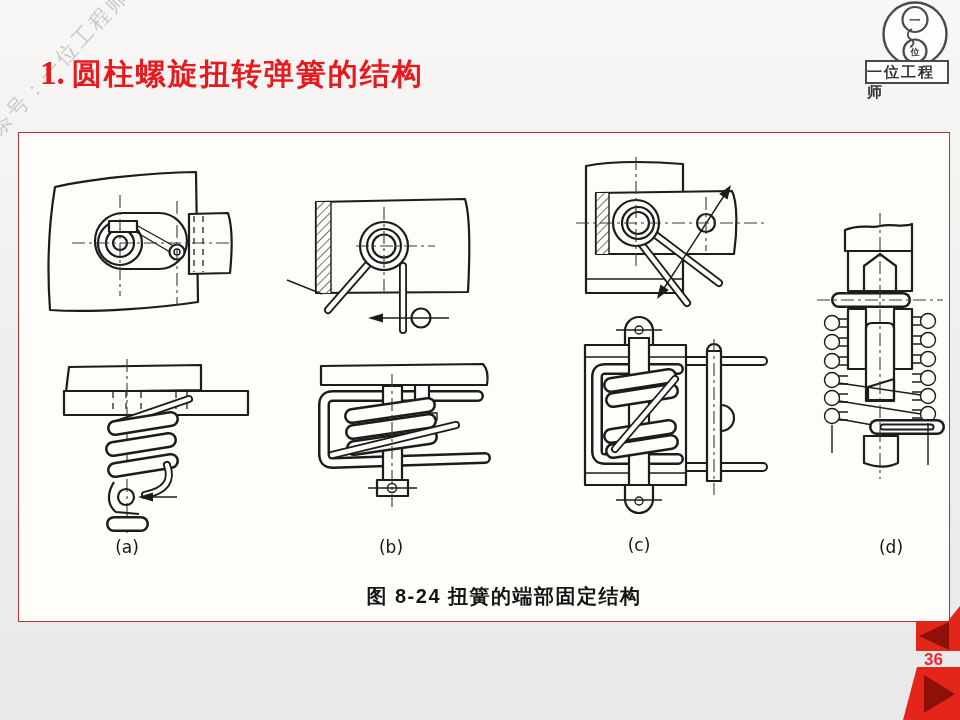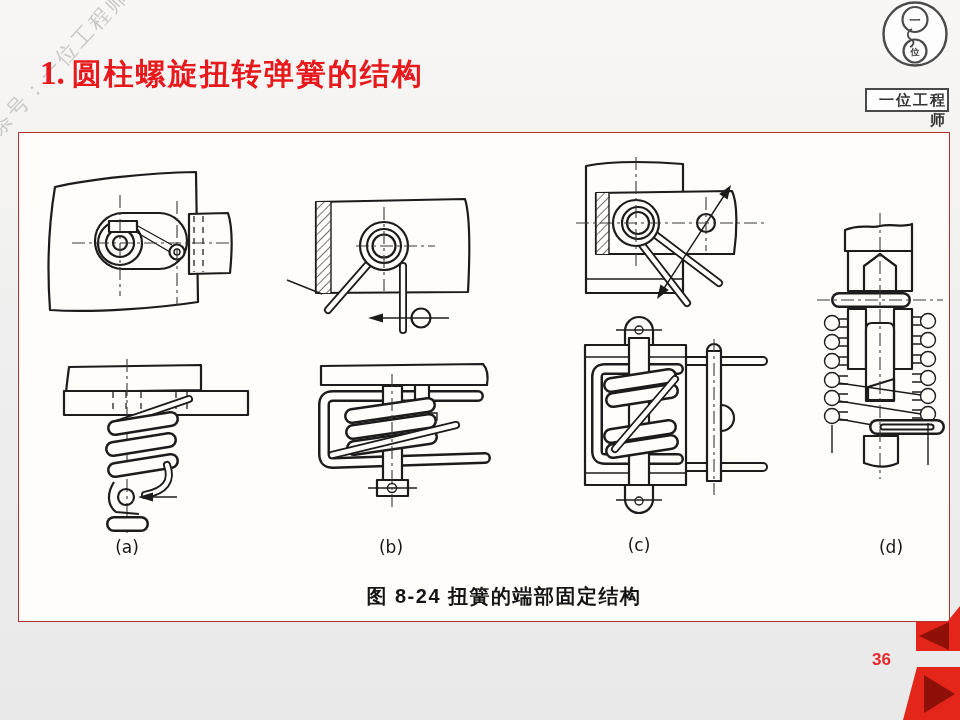--- a/index.html
+++ b/index.html
@@ -17,21 +17,21 @@
          display:flex;align-items:baseline;font-weight:bold;}
   .title .num{font-family:"Liberation Serif",serif;font-size:33px;margin-right:7px;}
   .title .txt{font-size:30px;letter-spacing:2px;}
 
   
   .logo{position:absolute;left:863px;top:0;width:97px;height:92px;z-index:2;}
   .logo svg{position:absolute;left:0;top:0;}
   .logo-label{position:absolute;left:2px;top:60px;width:80px;height:20px;
               border:2px solid #4a4a4a;background:#fdfdfd;color:#333;
               font-size:15px;font-weight:bold;letter-spacing:2px;
-              text-align:right;line-height:20px;margin-top:28px;}
+              text-align:left;line-height:20px;}
 
   
   .figure-box{position:absolute;left:18px;top:132px;width:930px;height:488px;
               background:#fffdfa;border:1.5px solid #b03334;z-index:1;}
   .figure-box svg{position:absolute;left:0;top:0;}
   .panel-label{position:absolute;width:60px;text-align:center;font-size:17px;
                color:#151515;font-family:"DejaVu Sans",sans-serif;}
   .caption{position:absolute;left:255px;top:450px;width:460px;text-align:center;
            font-size:20px;font-weight:bold;color:#151515;letter-spacing:1.5px;}
 
@@ -47,21 +47,21 @@
   .lpw{stroke:#fffdfa;stroke-width:11;fill:none;stroke-linecap:round;}
   .bk{stroke:#1c1c1c;stroke-width:12;fill:none;stroke-linecap:round;stroke-linejoin:round;}
   .bkw{stroke:#fffdfa;stroke-width:7;fill:none;stroke-linecap:round;stroke-linejoin:round;}
   .a10{stroke:#1c1c1c;stroke-width:10;fill:none;stroke-linecap:round;}
   .a10w{stroke:#fffdfa;stroke-width:6;fill:none;stroke-linecap:round;}
   .s7{stroke:#1c1c1c;stroke-width:7;fill:none;stroke-linecap:round;}
   .s7w{stroke:#fffdfa;stroke-width:3.2;fill:none;stroke-linecap:round;}
   .ah{fill:#1c1c1c;stroke:none;}
 
   
-  .page-number{position:absolute;left:872px;top:650px;font-size:17px;font-weight:bold;
+  .page-number{position:absolute;left:924px;top:650px;font-size:17px;font-weight:bold;
                color:#e8282a;z-index:3;}
   .byline{position:absolute;left:730px;top:663px;width:210px;z-index:3;
           font-size:26px;font-weight:bold;color:#f8f8f8;letter-spacing:0px;
           -webkit-text-stroke:1.5px #3a3a3a;text-shadow:2px 2px 0 #9a9a9a;
           white-space:nowrap;}
   .nav-arrows{position:absolute;left:900px;top:592px;z-index:2;}
 </style>
 </head>
 <body>
 

